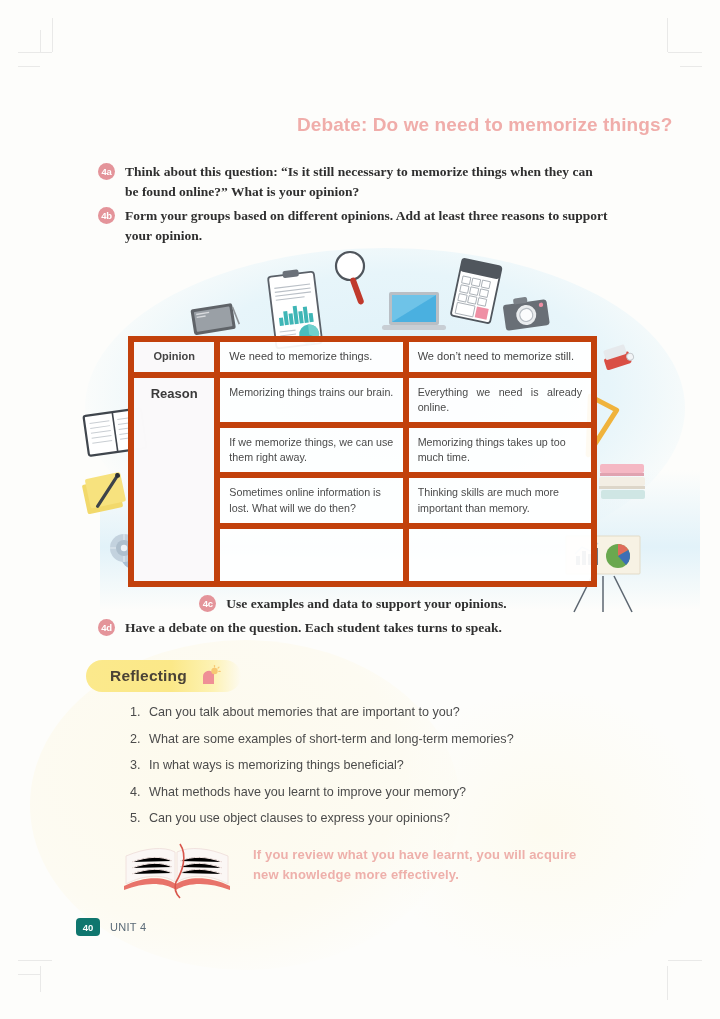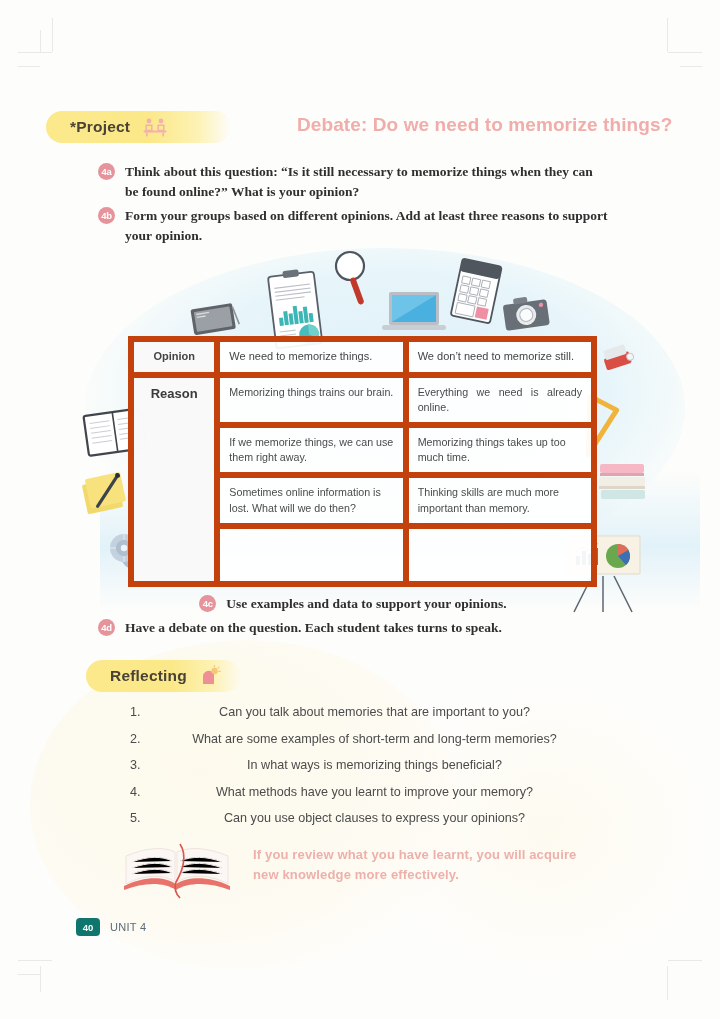--- a/index.html
+++ b/index.html
@@ -96,21 +96,21 @@
   
   #reflect-list{
     position:absolute;left:130px;top:704px;width:470px;
     margin:0;padding:0;list-style:none;
   }
   #reflect-list li{
     display:flex;font-size:12.6px;line-height:1.35;color:#4b4b4b;
     margin-bottom:9.5px;
   }
   .li-num{flex:0 0 auto;width:19px;}
-  .li-txt{flex:1 1 auto;text-align:center;}
+  .li-txt{flex:1 1 auto;}
 
   
   #quote{
     position:absolute;left:253px;top:845px;width:330px;
     font-size:13px;line-height:1.52;color:#eeb0ab;font-weight:bold;
     letter-spacing:.15px;
   }
 
   
   #footer{position:absolute;left:76px;top:918px;display:flex;align-items:center;}
@@ -140,34 +140,20 @@
   <div class="cropmark cm-v" style="left:40px;top:966px;height:26px;"></div>
   <div class="cropmark cm-h" style="left:18px;top:974px;width:22px;"></div>
   <div class="cropmark cm-h" style="right:18px;top:960px;"></div>
   <div class="cropmark cm-v" style="right:52px;top:966px;"></div>
 
   <div class="blob blob-blue"></div>
   <div class="blob blob-blue2"></div>
   <div class="blob blob-yellow"></div>
   <div class="blob blob-yellow2"></div>
 
-  <div class="banner" id="project-banner">
-    <span class="banner-label">*Project</span>
-    <span class="banner-icon">
-      <svg width="26" height="20" viewBox="0 0 26 20">
-        <circle cx="7" cy="4" r="2.4" fill="#f3b0ad"></circle>
-        <circle cx="19" cy="4" r="2.4" fill="#f3b0ad"></circle>
-        <path d="M4.2 8.2h5.6v5.2H4.2z" fill="none" stroke="#f3b0ad" stroke-width="1.5"></path>
-        <path d="M16.2 8.2h5.6v5.2h-5.6z" fill="none" stroke="#f3b0ad" stroke-width="1.5"></path>
-        <rect x="1.5" y="13.6" width="23" height="1.8" rx=".8" fill="#f3b0ad"></rect>
-        <rect x="4" y="15.4" width="1.6" height="4" fill="#f3b0ad"></rect>
-        <rect x="20.4" y="15.4" width="1.6" height="4" fill="#f3b0ad"></rect>
-      </svg>
-    </span>
-  </div>
 
   <div id="project-title">Debate: Do we need to memorize things?</div>
 
   <div class="task" id="task-4a">
     <span class="task-badge">4a</span>
     <span class="task-text">Think about this question: “Is it still necessary to memorize things when they can be found online?” What is your opinion?</span>
   </div>
   <div class="task" id="task-4b">
     <span class="task-badge">4b</span>
     <span class="task-text">Form your groups based on different opinions. Add at least three reasons to support your opinion.</span>

